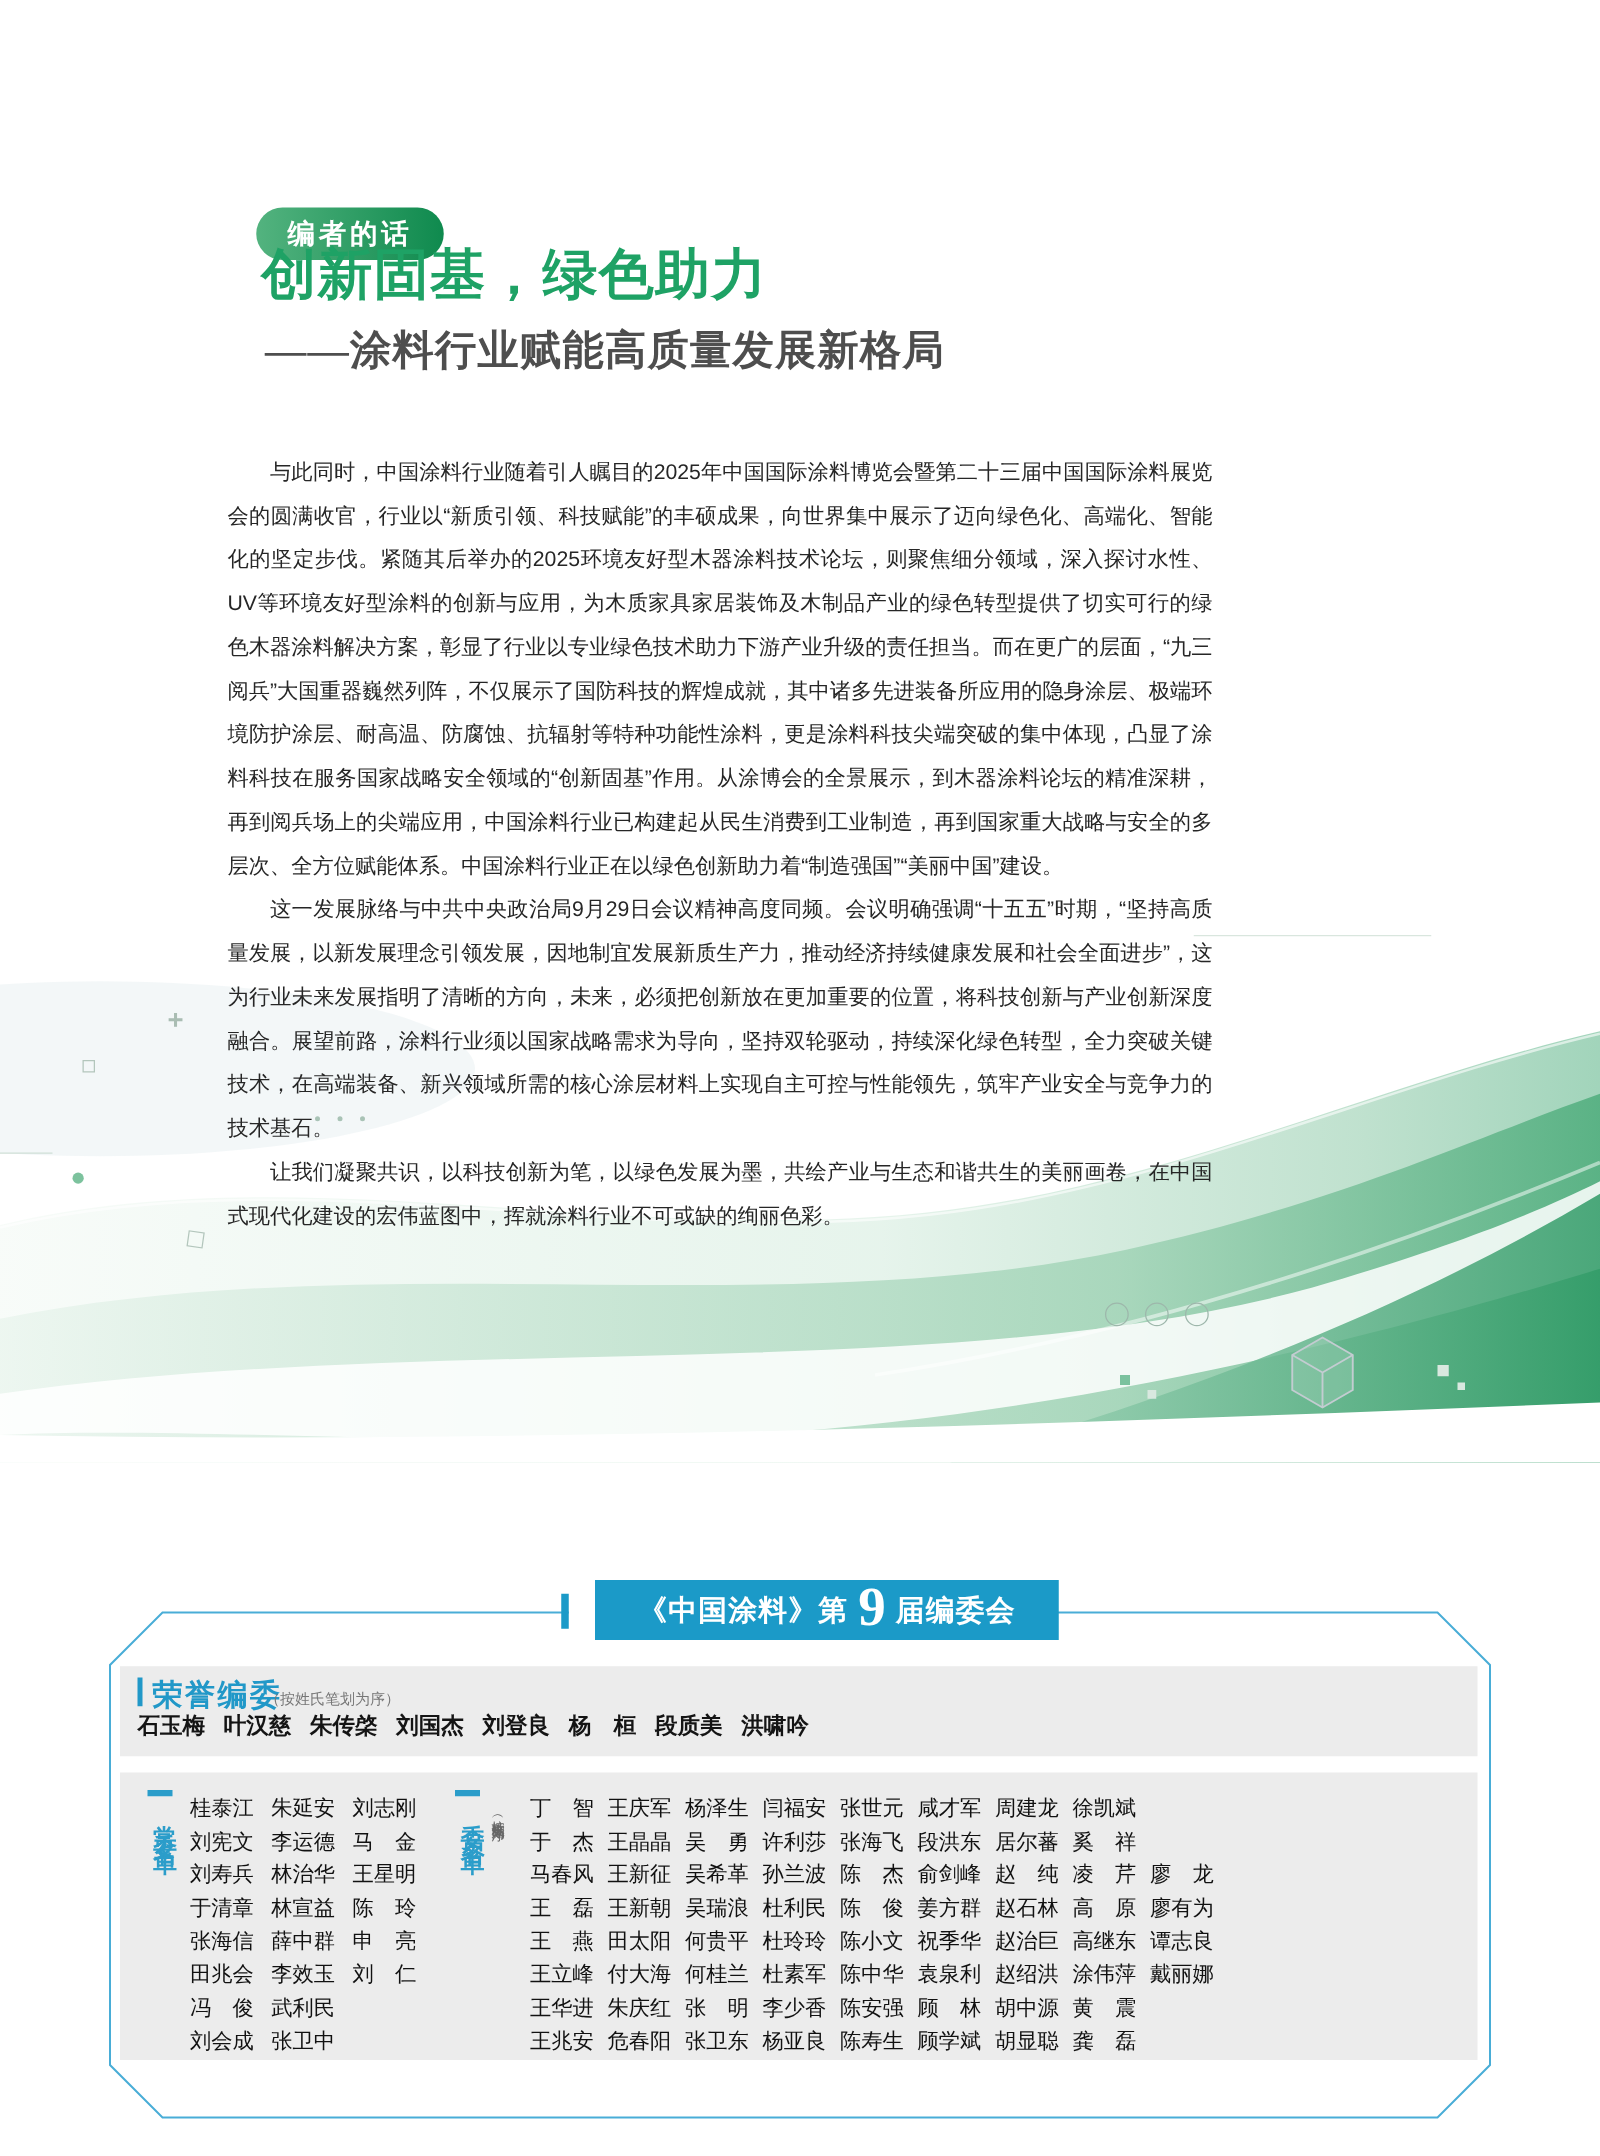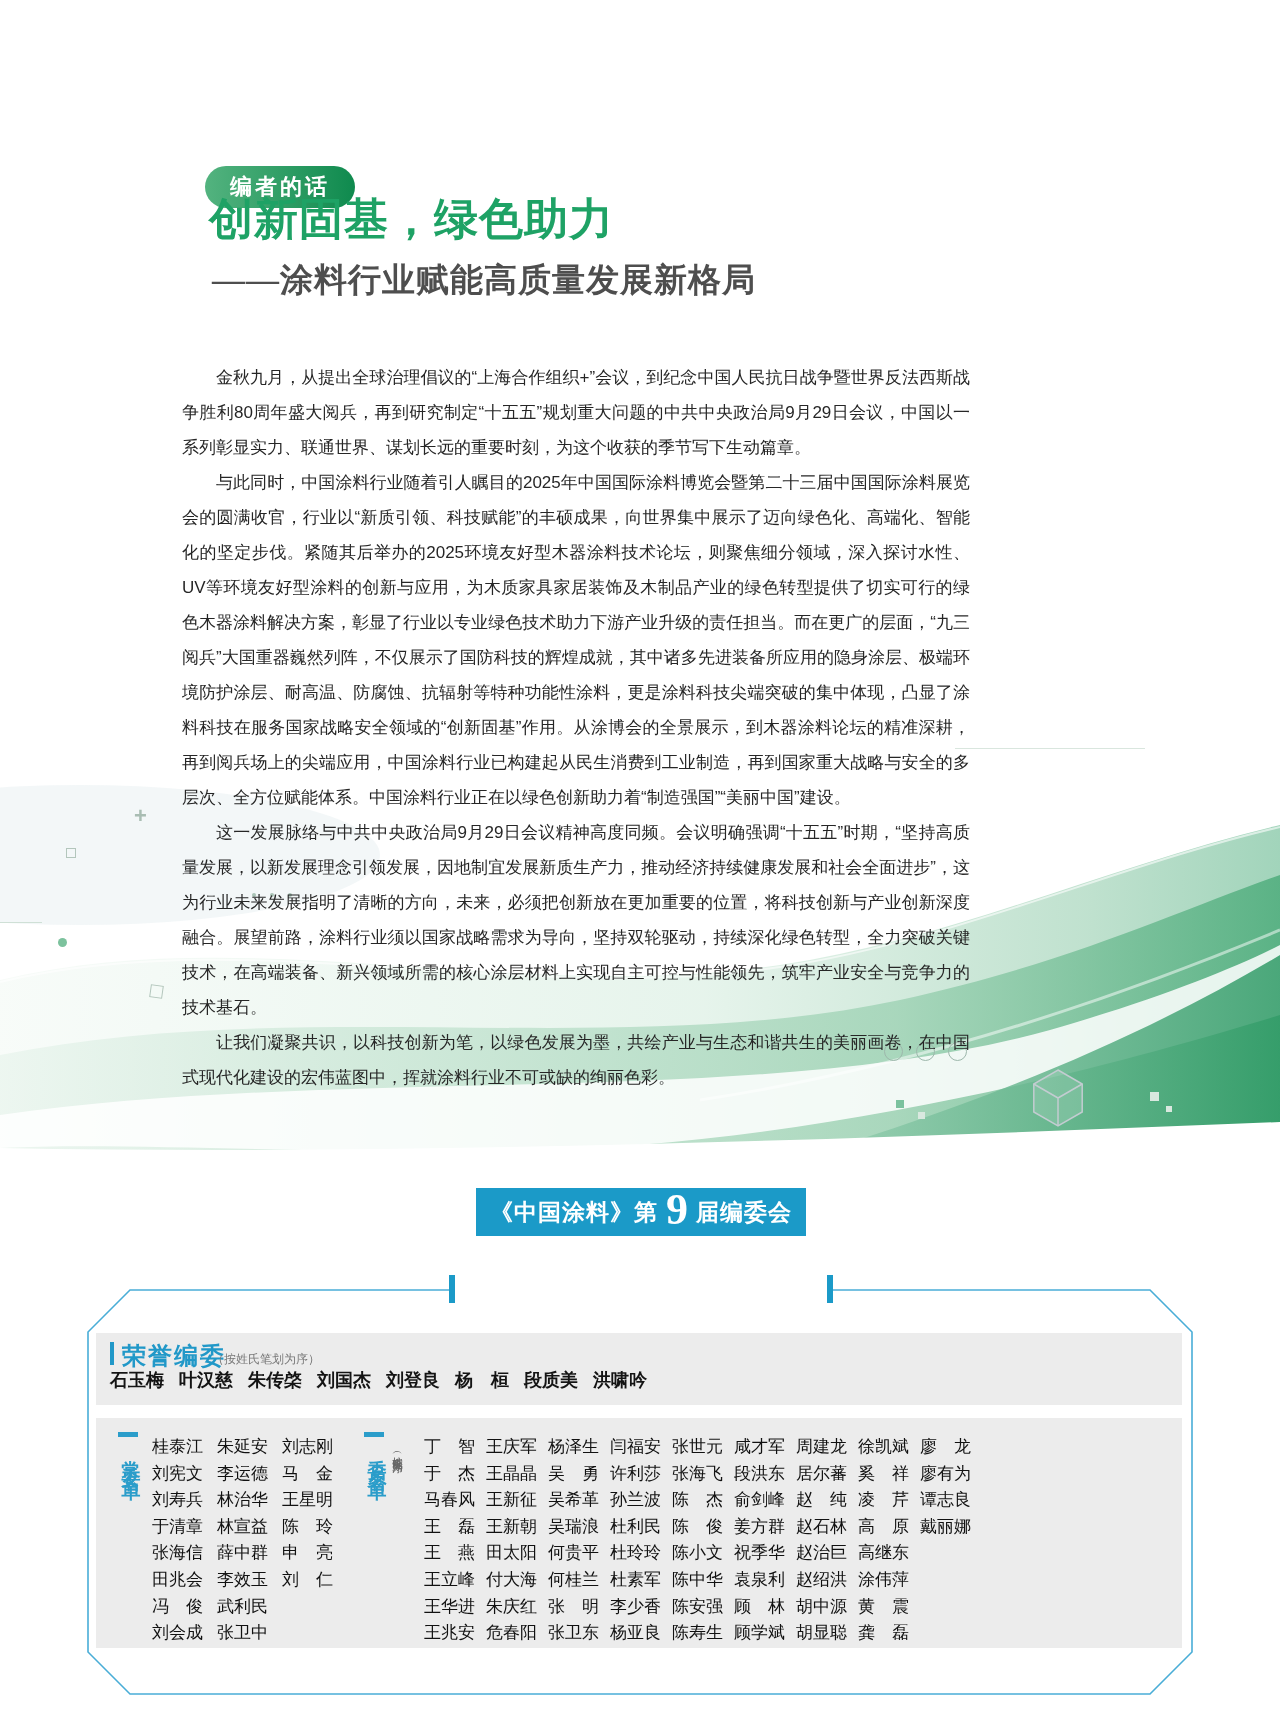--- a/index.html
+++ b/index.html
@@ -29,21 +29,21 @@
   .sq-outline{border:1px solid #b3c6bc;background:transparent;}
   .dot-green{width:9px;height:9px;border-radius:50%;background:#7cc29d;}
   .mini-dot{width:4px;height:4px;border-radius:50%;background:#a9c3b6;}
   .circle-o{width:17px;height:17px;border-radius:50%;border:1px solid #9db7ab;}
   .thin-line{height:1px;background:#cfe0d6;}
   .sq-green{background:#49ab79;}
   .sq-pale{background:#d9e8df;}
 
   
   .board-border{position:absolute;left:80px;top:1258px;z-index:2;}
-  .banner{position:absolute;left:476px;top:1188px;width:330px;height:48px;background:#1b9ac8;
+  .banner{position:absolute;left:476px;top:1264px;width:371px;height:48px;background:#1b9ac8;
           z-index:4;display:flex;align-items:center;justify-content:center;color:#fff;}
   .banner .txt{font-size:23px;font-weight:bold;letter-spacing:1px;}
   .banner .num{font-family:"Liberation Serif",serif;font-size:44px;font-weight:700;
                margin:0 8px;line-height:1;position:relative;top:-2px;}
   .tick{position:absolute;width:6px;height:28px;background:#1b9ac8;top:1275px;z-index:4;}
   .tick.left{left:449px;} .tick.right{left:827px;}
 
   .panel{position:absolute;left:96px;width:1086px;background:#ececec;z-index:3;}
   .panel.hon{top:1333px;height:72px;}
   .panel.com{top:1418px;height:230px;}
@@ -65,21 +65,21 @@
   .vlabel .vnote{writing-mode:vertical-rl;font-size:10.5px;color:#666;margin-top:3px;
                  letter-spacing:1px;font-family:"Liberation Serif",serif;}
   .vlabel.standing{left:118px;top:1432px;}
   .vlabel.members{left:364px;top:1432px;}
 
   .grid{position:absolute;top:1434px;display:flex;z-index:4;}
   .grid.standing{left:152px;}
   .grid.members{left:424px;}
   .grid .name-col{display:flex;flex-direction:column;}
   .grid.standing .name-col{width:65px;}
-  .grid.members .name-col{width:62px;}
+  .grid.members .name-col{width:62px;justify-content:center;}
   .grid .name{display:block;height:26.6px;line-height:26.6px;font-size:17px;color:#111;
               font-family:"Liberation Serif",serif;white-space:nowrap;}
 </style>
 </head>
 <body>
 
 <div class="page">
 
   <svg class="wave" viewBox="0 0 1280 400" preserveAspectRatio="none">
     <defs>
@@ -129,21 +129,20 @@
   <svg class="deco" style="left:1028px;top:1068px;" width="60" height="60" viewBox="0 0 60 60">
     <polygon points="30,2 54.2,16 54.2,44 30,58 5.8,44 5.8,16" fill="rgba(255,255,255,0.15)" stroke="#c3ccd1" stroke-width="1.5"></polygon>
     <path d="M30,30 L5.8,16 M30,30 L54.2,16 M30,30 L30,58" stroke="#c3ccd1" stroke-width="1.5" fill="none"></path>
   </svg>
 
   <div class="badge">编者的话</div>
   <div class="title">创新固基，绿色助力</div>
   <div class="subtitle">——涂料行业赋能高质量发展新格局</div>
 
   <div class="article">
-    <p>金秋九月，从提出全球治理倡议的“上海合作组织+”会议，到纪念中国人民抗日战争暨世界反法西斯战争胜利80周年盛大阅兵，再到研究制定“十五五”规划重大问题的中共中央政治局9月29日会议，中国以一系列彰显实力、联通世界、谋划长远的重要时刻，为这个收获的季节写下生动篇章。</p>
     <p>与此同时，中国涂料行业随着引人瞩目的2025年中国国际涂料博览会暨第二十三届中国国际涂料展览会的圆满收官，行业以“新质引领、科技赋能”的丰硕成果，向世界集中展示了迈向绿色化、高端化、智能化的坚定步伐。紧随其后举办的2025环境友好型木器涂料技术论坛，则聚焦细分领域，深入探讨水性、UV等环境友好型涂料的创新与应用，为木质家具家居装饰及木制品产业的绿色转型提供了切实可行的绿色木器涂料解决方案，彰显了行业以专业绿色技术助力下游产业升级的责任担当。而在更广的层面，“九三阅兵”大国重器巍然列阵，不仅展示了国防科技的辉煌成就，其中诸多先进装备所应用的隐身涂层、极端环境防护涂层、耐高温、防腐蚀、抗辐射等特种功能性涂料，更是涂料科技尖端突破的集中体现，凸显了涂料科技在服务国家战略安全领域的“创新固基”作用。从涂博会的全景展示，到木器涂料论坛的精准深耕，再到阅兵场上的尖端应用，中国涂料行业已构建起从民生消费到工业制造，再到国家重大战略与安全的多层次、全方位赋能体系。中国涂料行业正在以绿色创新助力着“制造强国”“美丽中国”建设。</p>
     <p>这一发展脉络与中共中央政治局9月29日会议精神高度同频。会议明确强调“十五五”时期，“坚持高质量发展，以新发展理念引领发展，因地制宜发展新质生产力，推动经济持续健康发展和社会全面进步”，这为行业未来发展指明了清晰的方向，未来，必须把创新放在更加重要的位置，将科技创新与产业创新深度融合。展望前路，涂料行业须以国家战略需求为导向，坚持双轮驱动，持续深化绿色转型，全力突破关键技术，在高端装备、新兴领域所需的核心涂层材料上实现自主可控与性能领先，筑牢产业安全与竞争力的技术基石。</p>
     <p>让我们凝聚共识，以科技创新为笔，以绿色发展为墨，共绘产业与生态和谐共生的美丽画卷，在中国式现代化建设的宏伟蓝图中，挥就涂料行业不可或缺的绚丽色彩。</p>
   </div>
 
   <svg class="board-border" width="1122" height="450" viewBox="0 0 1122 450">
     <path d="M375,32 L50,32 L8,74 L8,394 L50,436 L1070,436 L1112,394 L1112,74 L1070,32 L753,32" fill="none" stroke="#49add7" stroke-width="1.6"></path>
   </svg>
   <div class="tick left"></div>
   <div class="tick right"></div>

